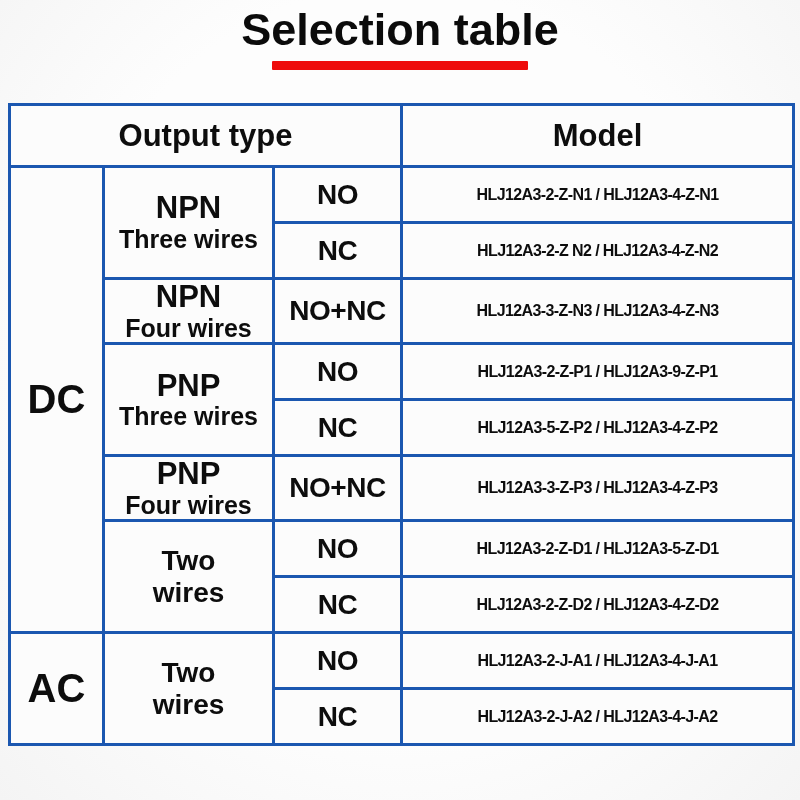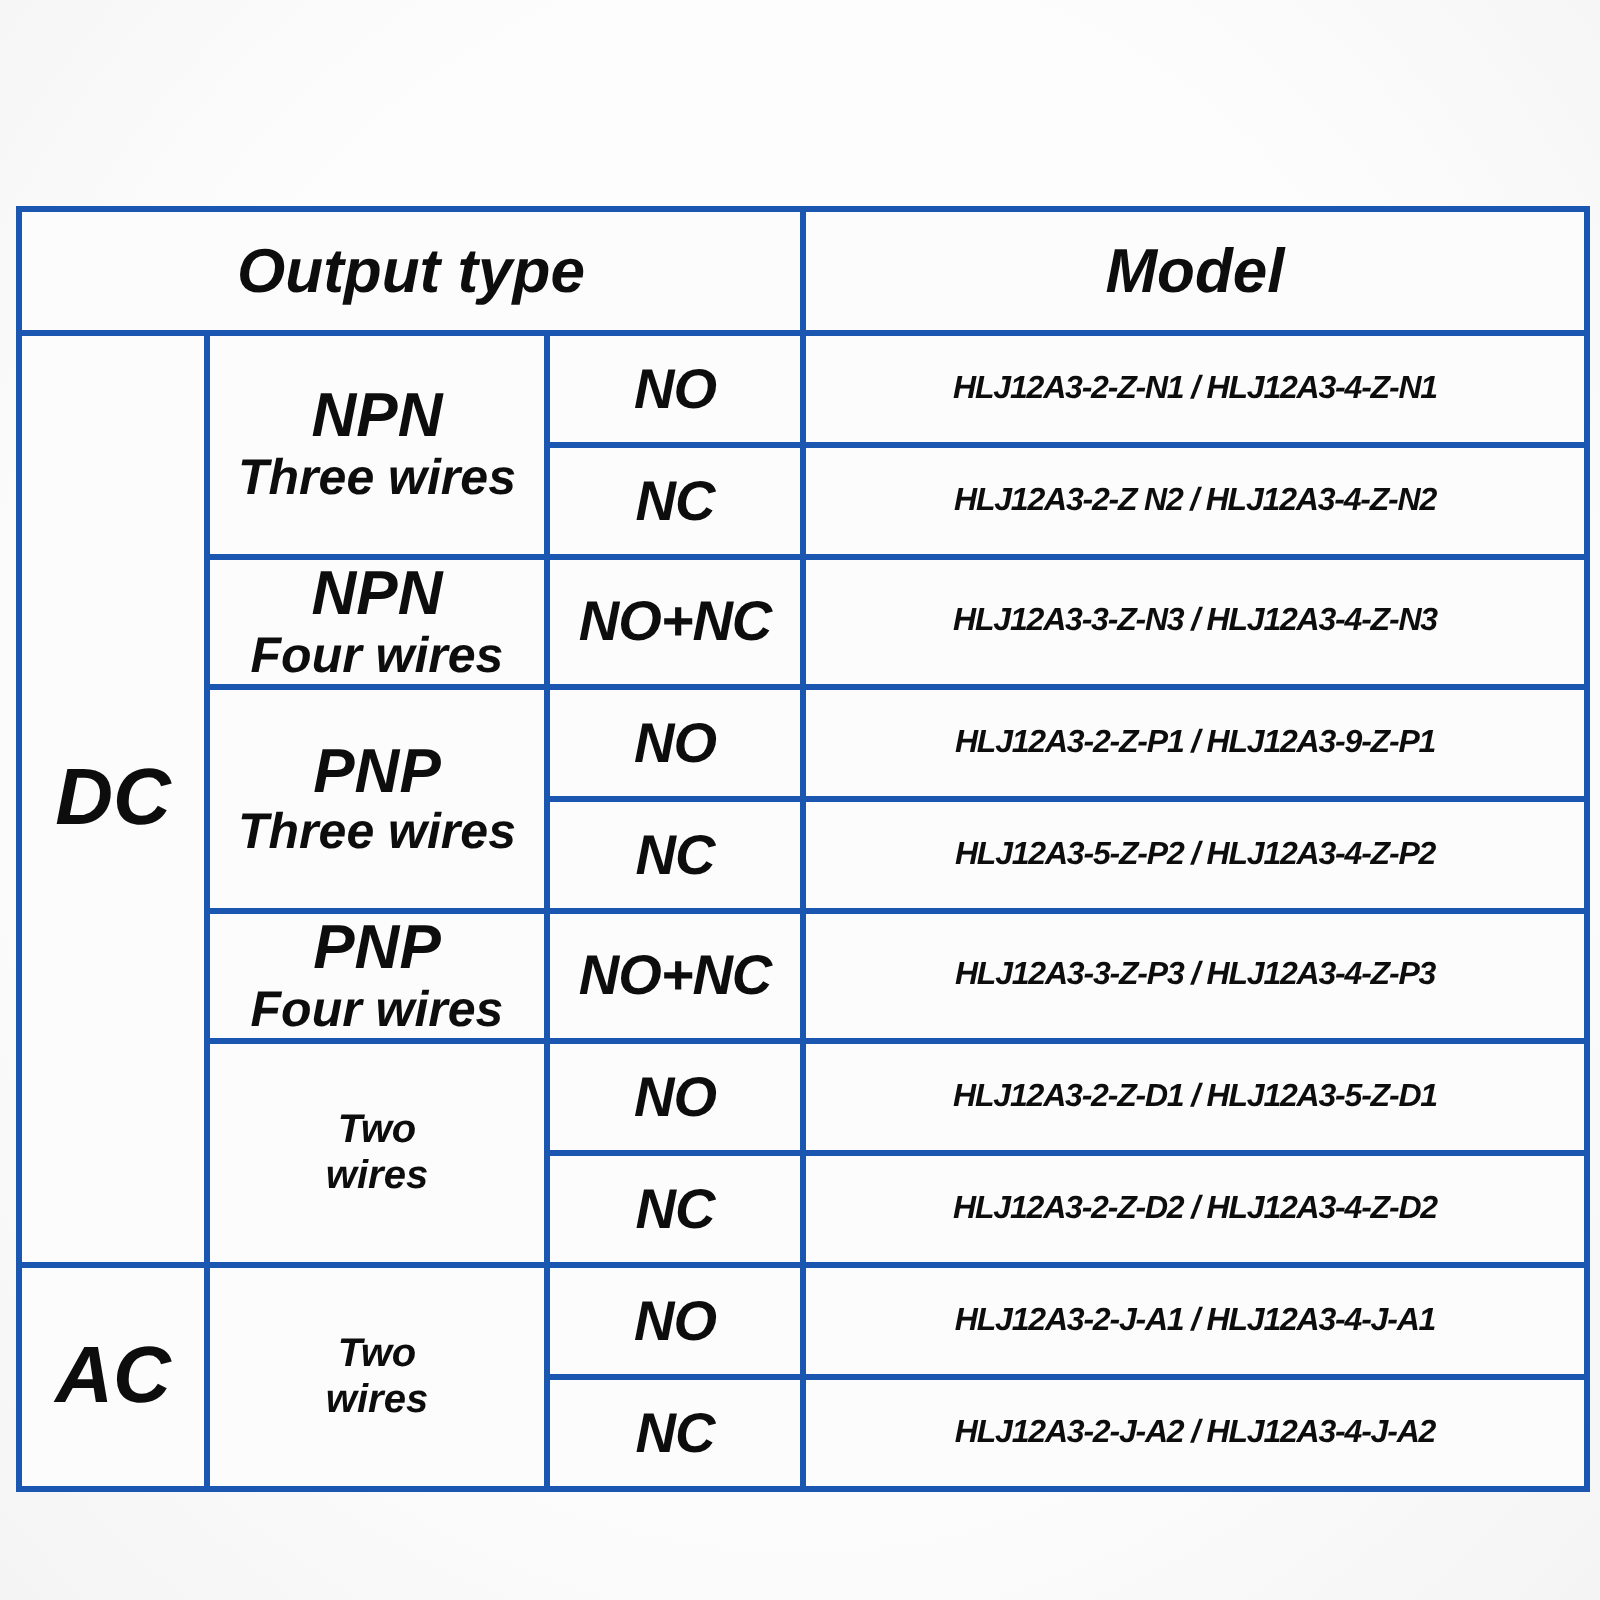--- a/index.html
+++ b/index.html
@@ -49,21 +49,20 @@
     table-layout: fixed;
     background: #fcfcfc;
   }
   table.sel th, table.sel td {
     border: 3px solid var(--border-blue, #1b57b0);
     padding: 0;
     text-align: center;
     vertical-align: middle;
     background: #fcfcfc;
     overflow: hidden;
-    font-style: italic;
   }
   tr.header-row th { height: 59px; }
   tr.body-row { height: 56px; }
   .th-text {
     font-size: 31px;
     font-weight: 700;
   }
   td.power {
     font-size: 40px;
     font-weight: 700;
@@ -73,21 +72,21 @@
     font-size: 31px;
     font-weight: 700;
     line-height: 1.12;
   }
   td.type .t2 {
     font-size: 25px;
     font-weight: 700;
     line-height: 1.1;
   }
   td.type.two .t1, td.type.two .t2 {
-    font-size: 20px;
+    font-size: 28px;
     font-weight: 700;
     line-height: 1.15;
   }
   td.contact {
     font-size: 28px;
     font-weight: 700;
     letter-spacing: -0.5px;
   }
   td.model {
     text-align: left;
@@ -96,20 +95,24 @@
     font-weight: 700;
     letter-spacing: -0.6px;
     white-space: nowrap;
   }
 </style>
 </head>
 <body>
 
 <div class="page">
 
+  <div class="title-wrap">
+    <div class="title">Selection table</div>
+    <div class="title-underline"></div>
+  </div>
 
   <table class="sel">
     <colgroup>
       <col style="width:94px">
       <col style="width:170px">
       <col style="width:128px">
       <col style="width:392px">
     </colgroup>
 
     <tbody>

